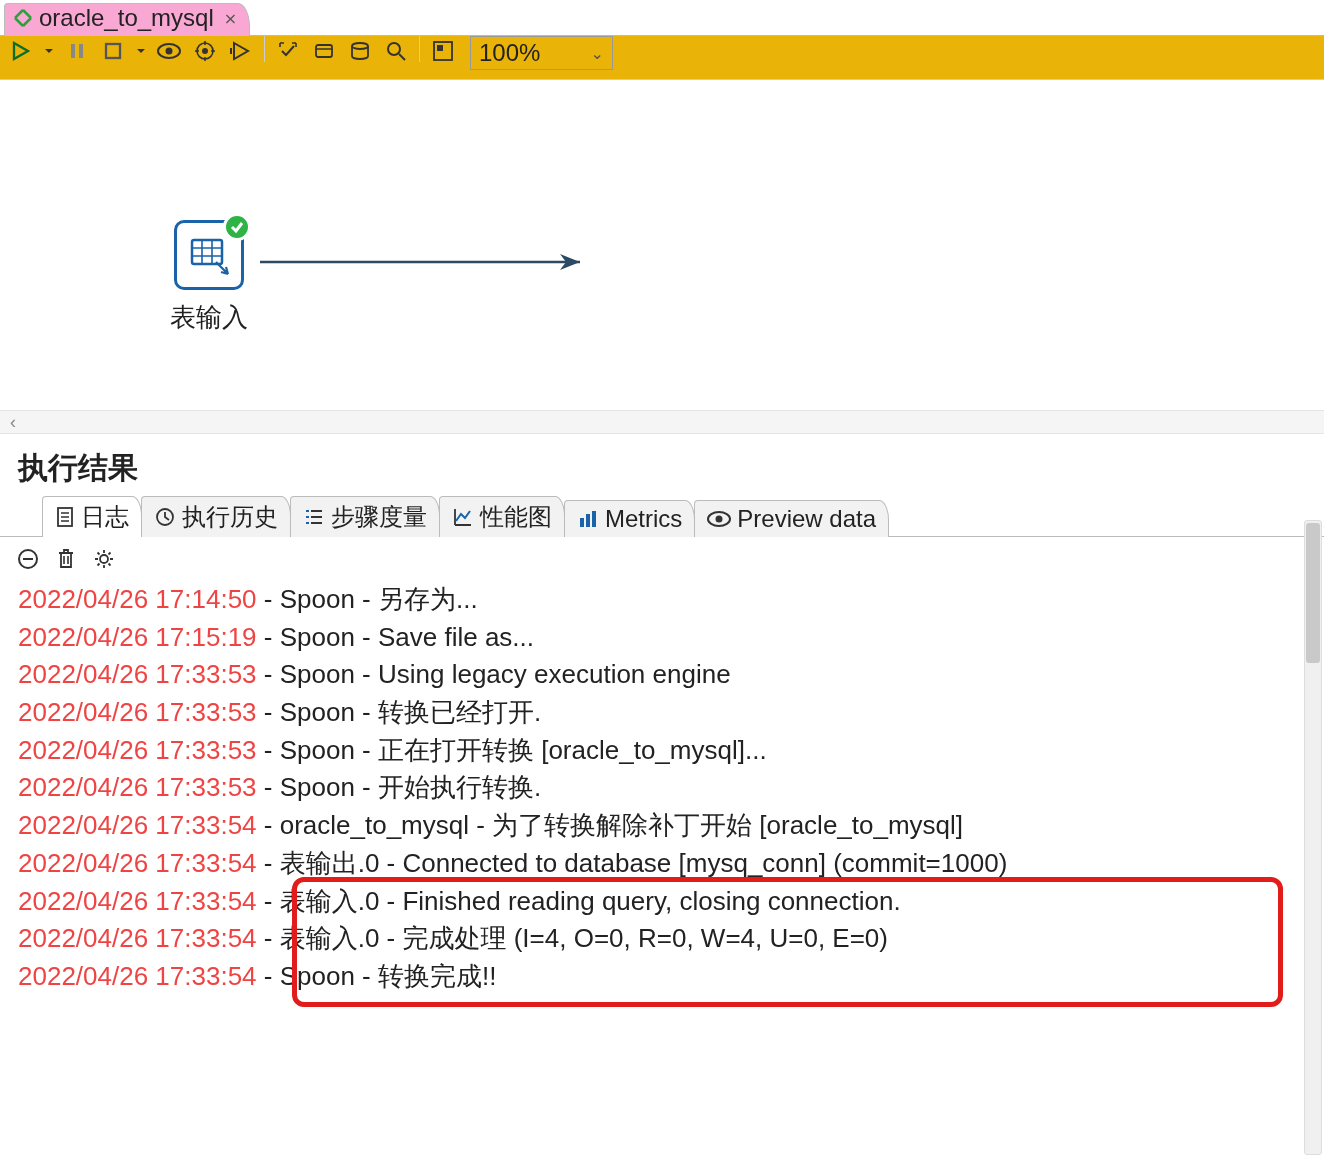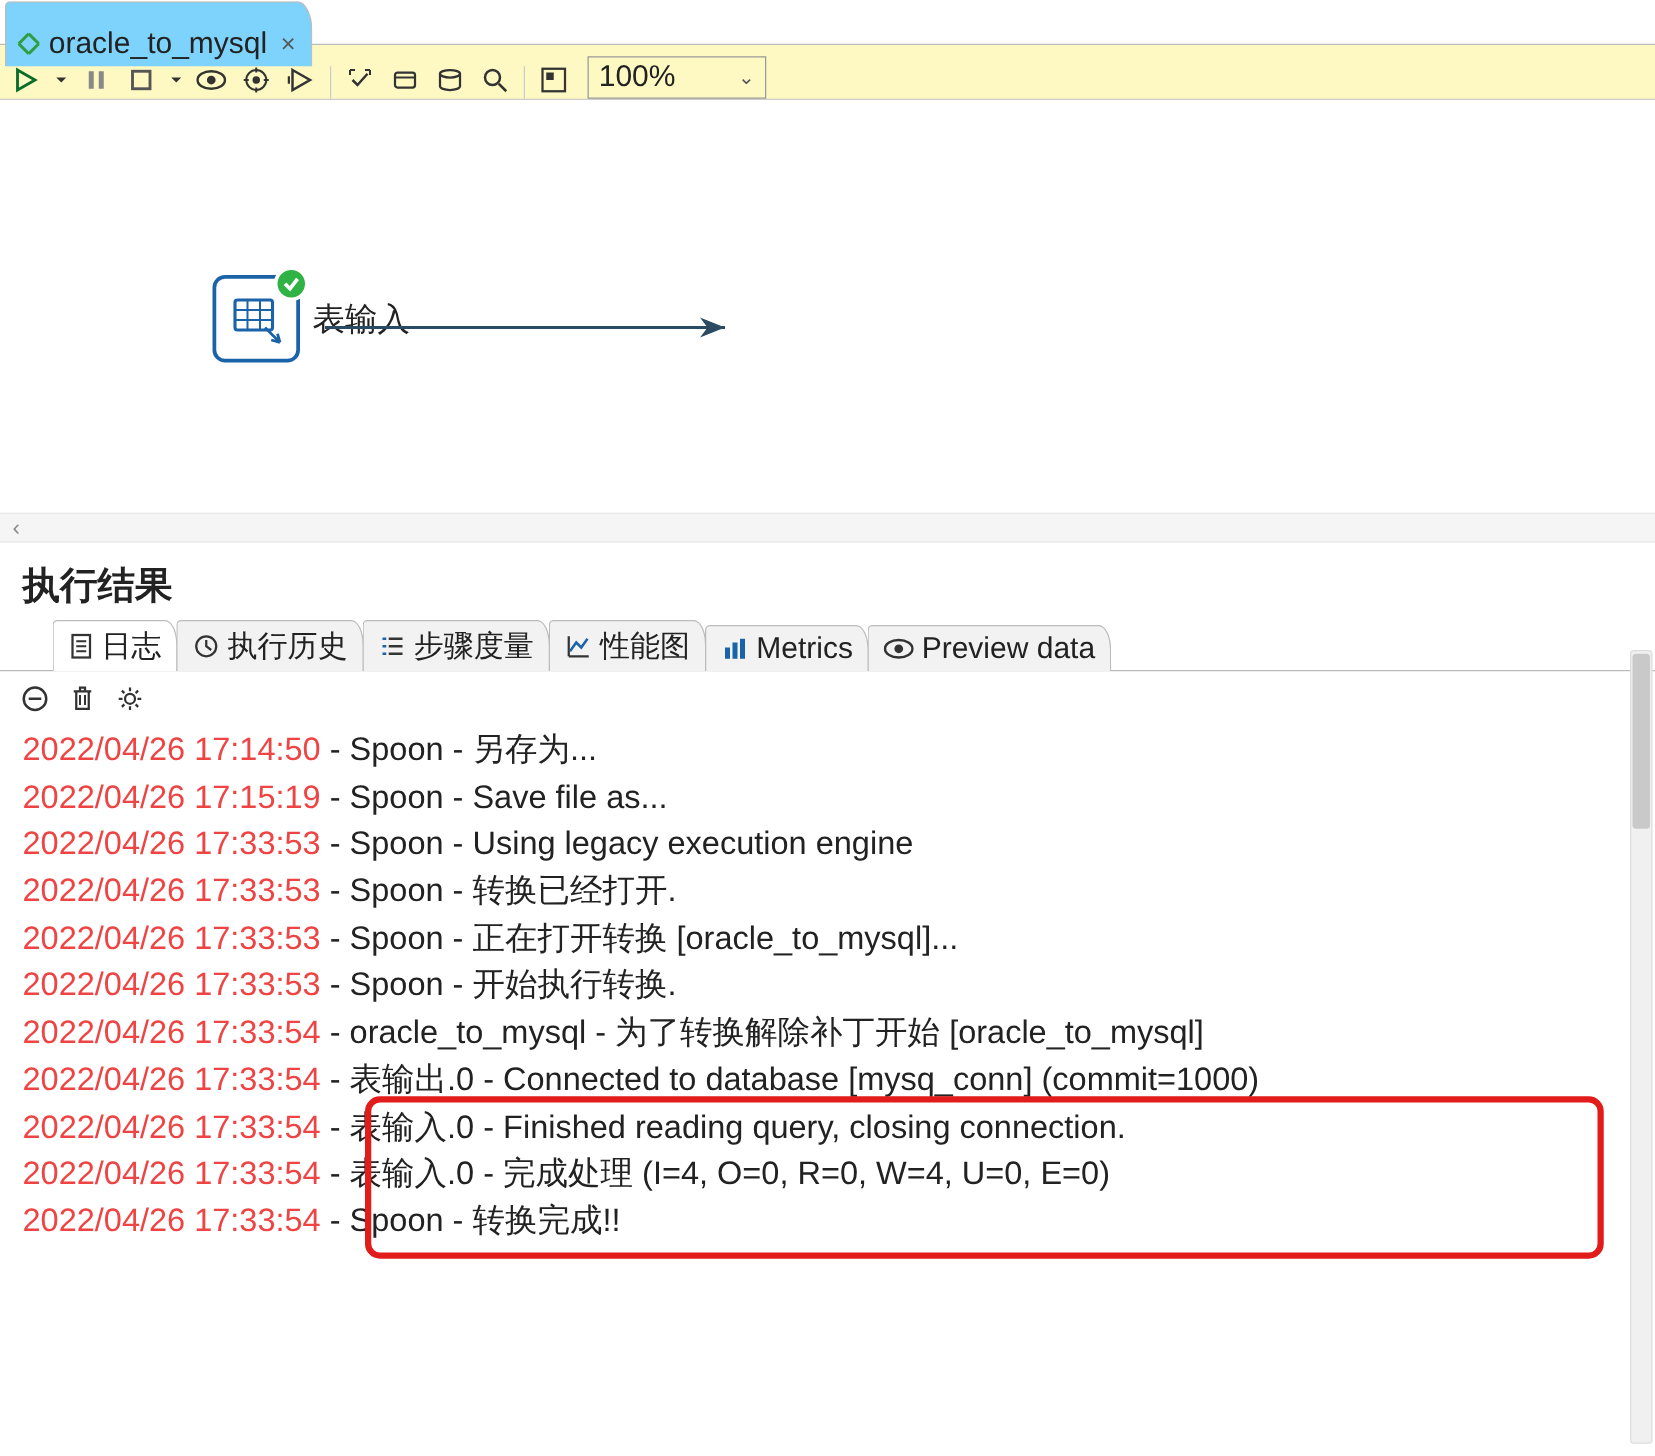--- a/index.html
+++ b/index.html
@@ -19,43 +19,43 @@
     align-items: flex-end;
     height: 36px;
     background: #fff;
     border-bottom: 1px solid #bbb;
     padding-left: 4px;
   }
   .tab {
     display: flex;
     align-items: center;
     gap: 6px;
-    padding: 19px 12px 4px 8px;
+    padding: 0 12px 4px 8px;
     border: 1px solid #bbb;
     border-bottom: none;
     border-top-left-radius: 4px;
     border-top-right-radius: 12px 24px;
-    background: #7dd3fc;
+    background: #f9a8d4;
     position: relative;
-    top: 18px;
+    top: 1px;
     font-size: 24px;
   }
   .tab .close { font-size: 16px; color: #555; margin-left: 4px; }
 
   .kettle-icon svg { display:block; }
 
   
   .toolbar {
     display: flex;
-    align-items: flex-end;
+    align-items: flex-start;
     height: 44px;
     border-bottom: 1px solid #ccc;
     padding: 0 6px;
     gap: 6px;
-    background: #fef9c3;
+    background: #eab308;
   }
   .tbtn {
     display: inline-flex;
     align-items: center;
     justify-content: center;
     width: 30px; height: 30px;
     color: #333;
   }
   .tbtn svg { display:block; }
   .sep { width:1px; height:26px; background:#ccc; margin:0 2px; }
@@ -69,21 +69,21 @@
   .chev { font-size:16px; color:#555;}
 
   
   .canvas {
     position: relative;
     height: 330px;
     background: #fff;
   }
   .step {
     position:absolute;
-    display:flex; align-items:center;
+    display:flex; flex-direction:column; align-items:center;
     gap:10px;
   }
   .step-box {
     width:70px; height:70px;
     border:3px solid #1a63a8;
     border-radius:10px;
     background:#fff;
     display:flex; align-items:center; justify-content:center;
     position:relative;
   }

